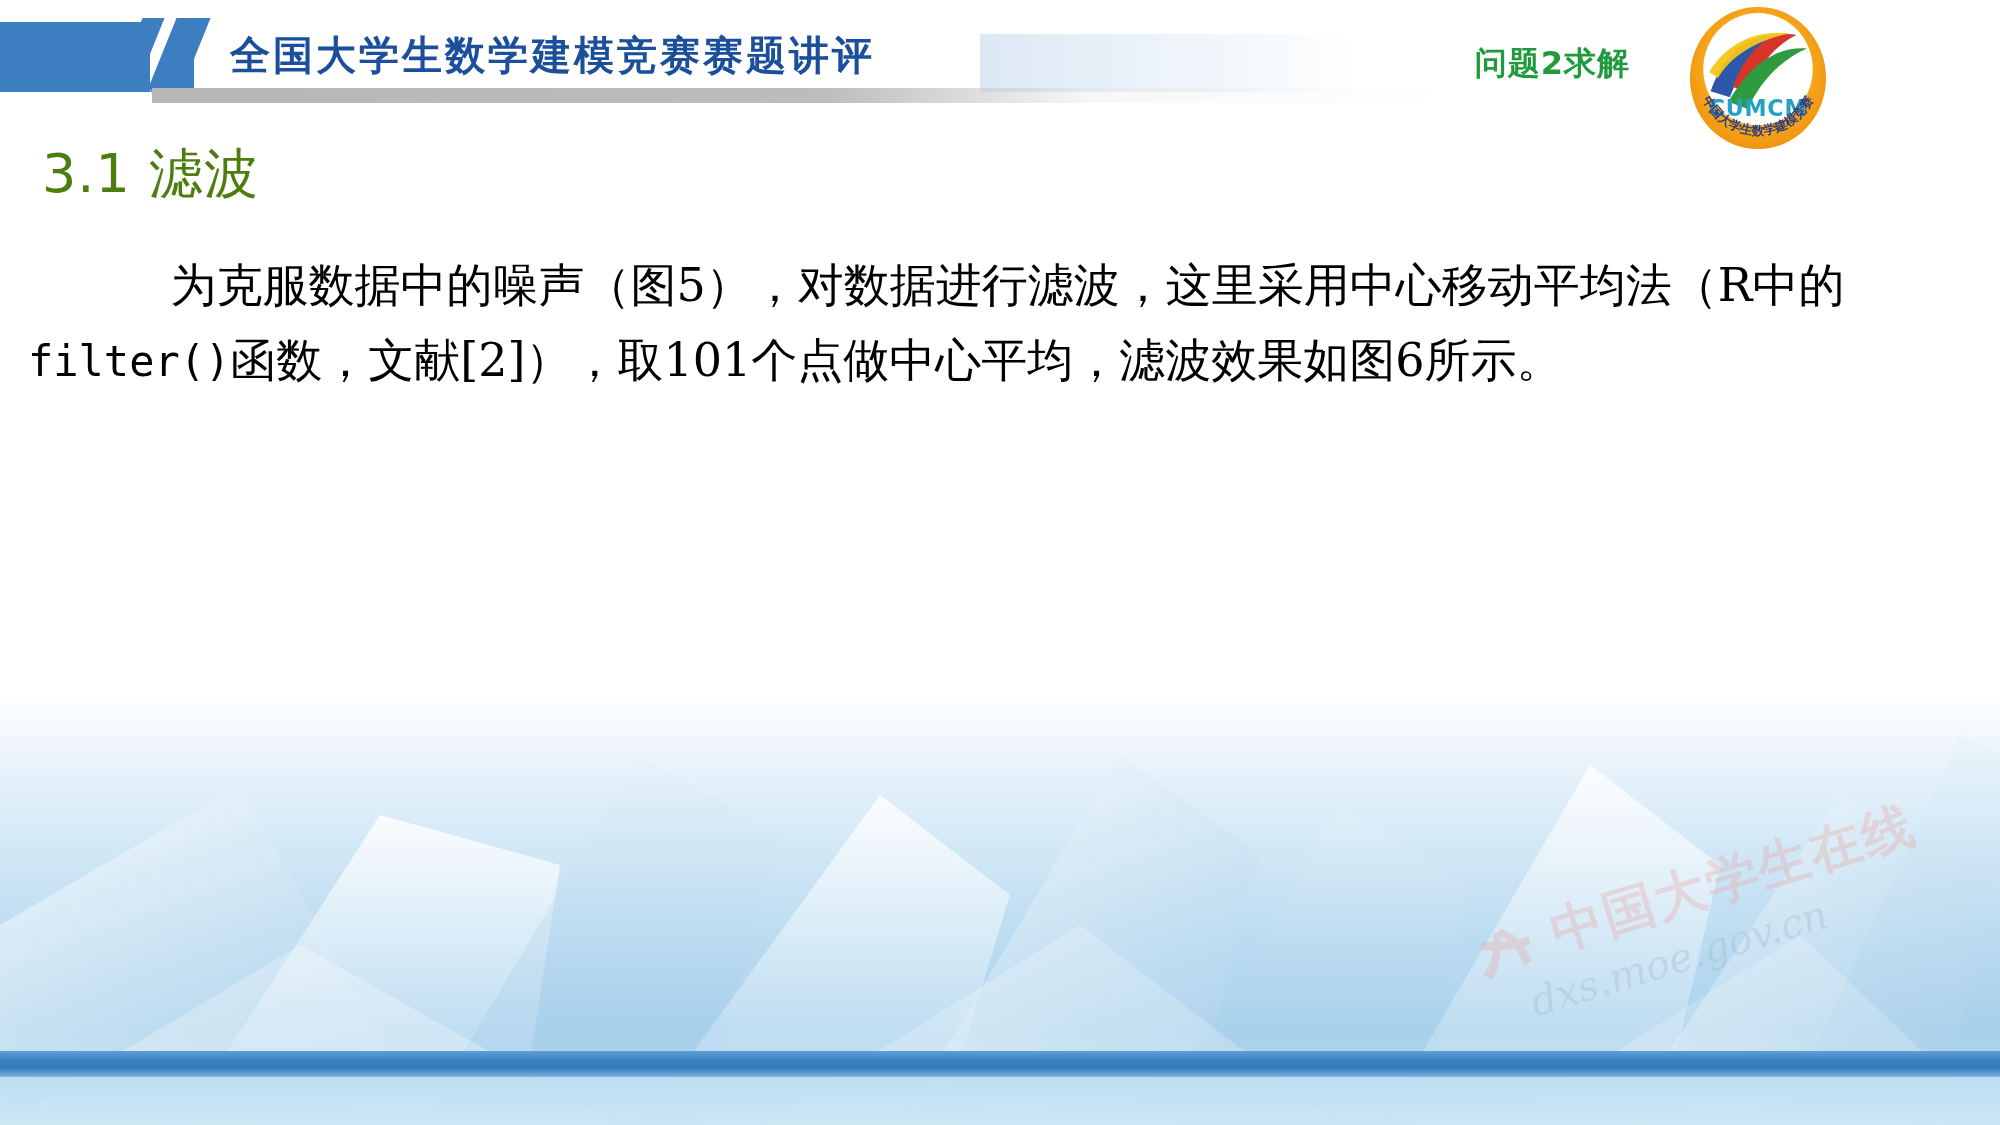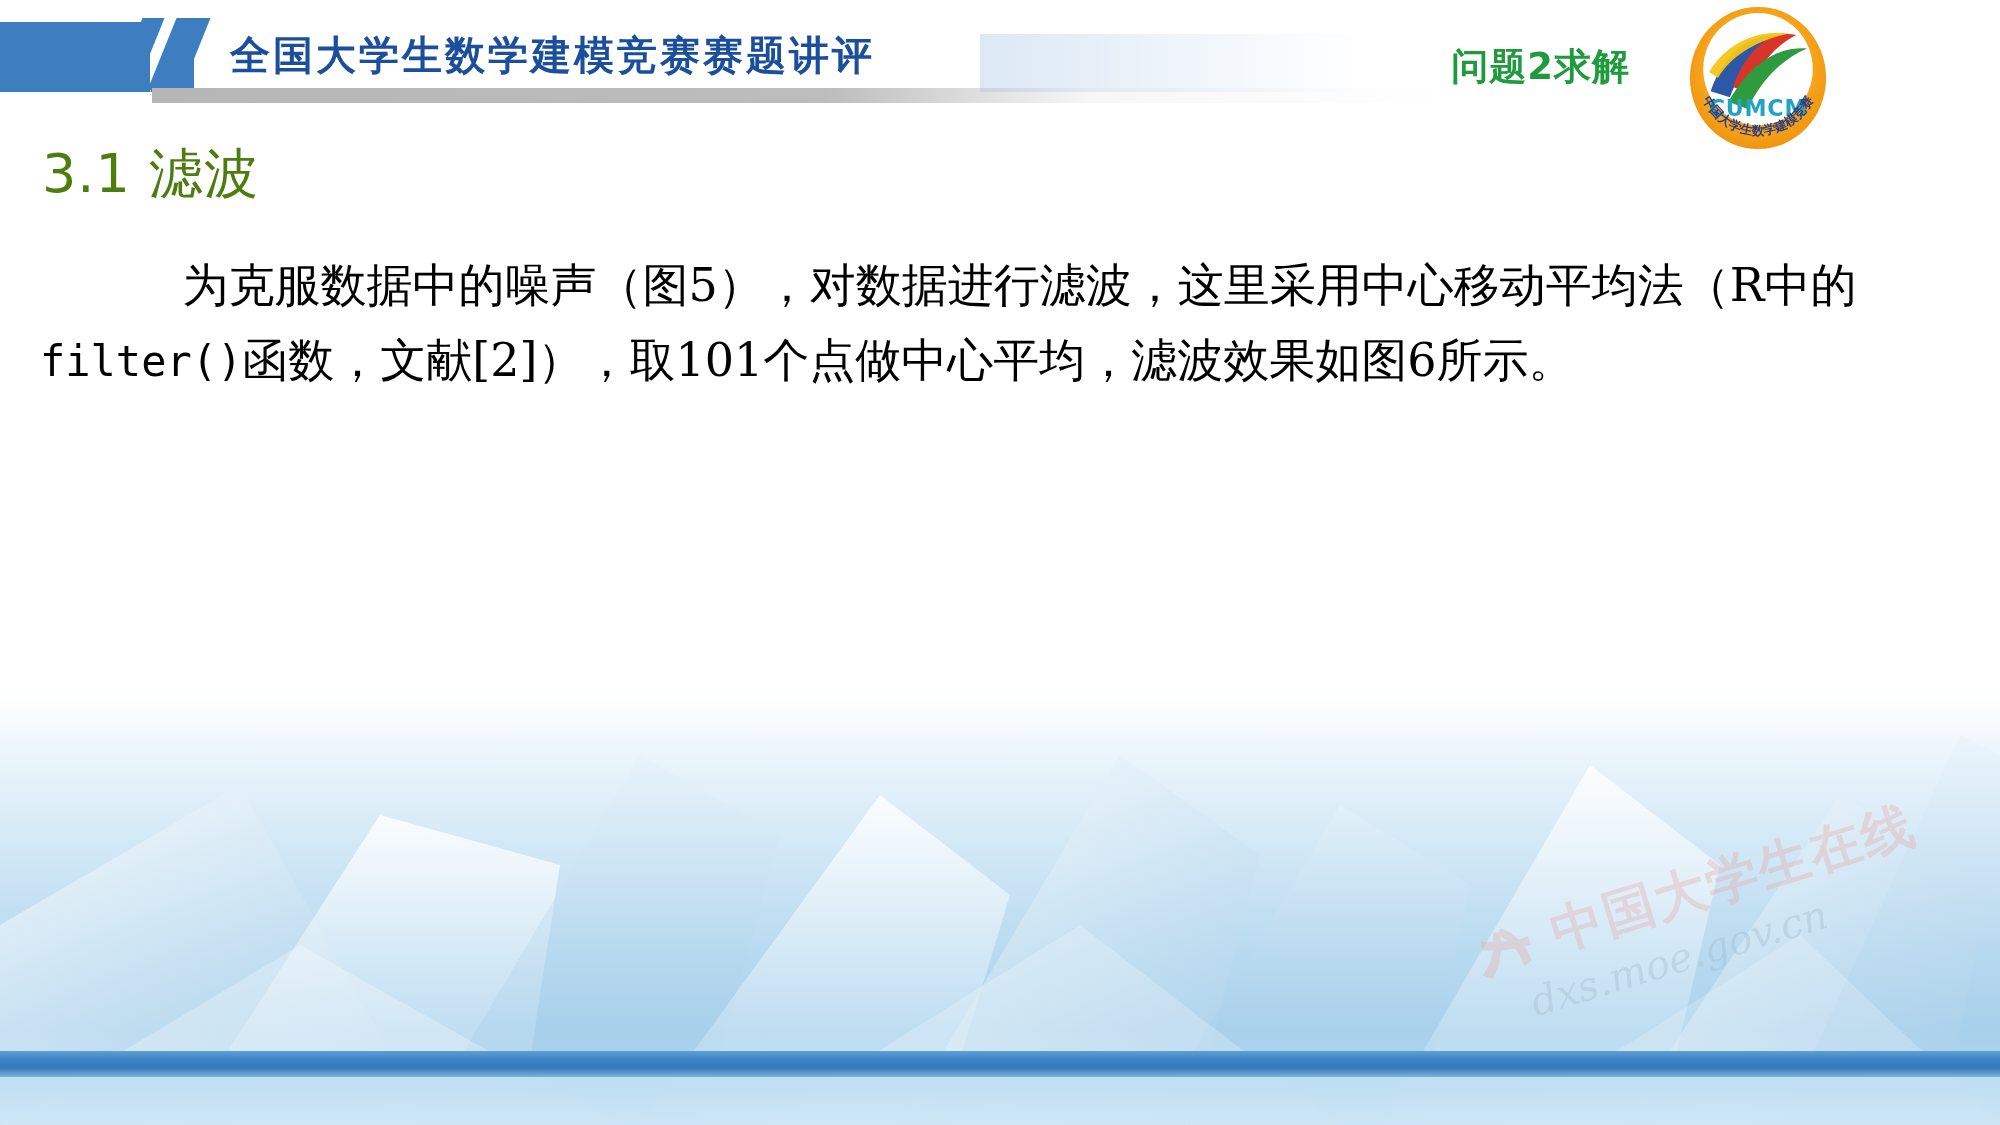--- a/index.html
+++ b/index.html
@@ -74,36 +74,36 @@
   .hdr-graybar{
     position:absolute;left:152px;top:88px;width:1300px;height:15px;
     background:linear-gradient(to right,#b6b6b6 0%,#bdbdbd 52%,rgba(200,200,200,.15) 72%,rgba(255,255,255,0) 100%);
   }
   .hdr-fade{
     position:absolute;left:980px;top:34px;width:380px;height:58px;
     background:linear-gradient(to right,rgba(216,230,244,.9),rgba(216,230,244,0));
   }
   .hdr-subtitle{
     position:absolute;right:210px;top:42px;
-    font-family:"DejaVu Sans",sans-serif;font-weight:600;font-size:37px;
+    font-family:"DejaVu Sans",sans-serif;font-weight:600;font-size:32px;
     color:#1f9a3c;letter-spacing:1px;white-space:nowrap;
   }
 
   
   .logo{position:absolute;right:8px;top:4px;width:148px;height:148px;}
 
   
   #content{position:absolute;left:0;top:0;width:2000px;height:1125px;z-index:4;}
   .slide-title{
     position:absolute;left:42px;top:138px;
     font-family:"DejaVu Sans",sans-serif;font-weight:400;font-size:54px;
     color:#4d7c0f;letter-spacing:1px;white-space:nowrap;
   }
   .body-text{
-    position:absolute;left:40px;top:248px;width:1905px;
+    position:absolute;left:28px;top:248px;width:1905px;
     font-family:"DejaVu Serif",serif;font-size:46px;color:#000;
     line-height:1.62;letter-spacing:0px;
   }
   .body-text p{margin:0;text-indent:3.1em;}
   .mono{font-family:"DejaVu Sans Mono",monospace;font-size:42px;letter-spacing:0;}
 </style>
 </head>
 <body>
 
 <div id="bg">

